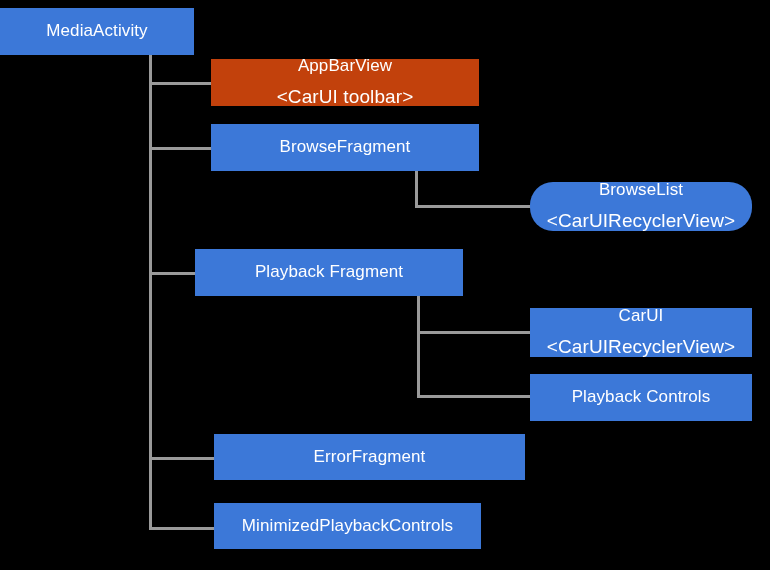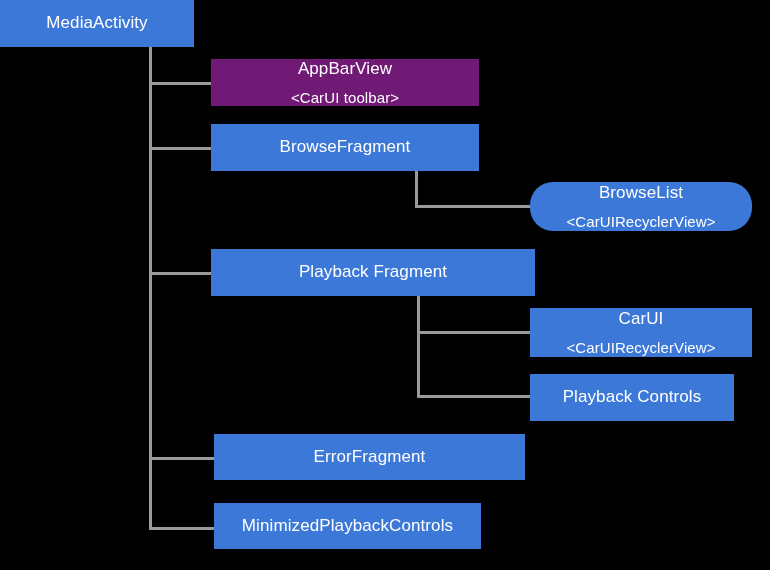--- a/index.html
+++ b/index.html
@@ -28,21 +28,21 @@
     line-height: 1.18;
     user-select: none;
   }
   .node .title {
     font-size: 17px;
     font-weight: 400;
     letter-spacing: 0.1px;
     white-space: nowrap;
   }
   .node .subtitle {
-    font-size: 15px;
+    font-size: 19px;
     font-weight: 400;
     letter-spacing: 0.1px;
     white-space: nowrap;
     margin-top: 10px;
   }
   .node.single .title {
     font-size: 17px;
   }
   .connector {
     position: absolute;
@@ -63,42 +63,42 @@
     <div class="connector h" style="left: 149px; top: 82px; background: rgb(154, 154, 154); width: 63px;"></div>
     <div class="connector h" style="left: 149px; top: 147px; background: rgb(154, 154, 154); width: 63px;"></div>
     <div class="connector h" style="left: 149px; top: 272px; background: rgb(154, 154, 154); width: 63px;"></div>
     <div class="connector h" style="left: 149px; top: 457px; background: rgb(154, 154, 154); width: 66px;"></div>
     <div class="connector h" style="left: 149px; top: 527px; background: rgb(154, 154, 154); width: 66px;"></div>
     <div class="connector v" style="left: 415px; top: 171px; background: rgb(154, 154, 154); height: 36px;"></div>
     <div class="connector h" style="left: 415px; top: 205px; background: rgb(154, 154, 154); width: 117px;"></div>
     <div class="connector v" style="left: 417px; top: 296px; background: rgb(154, 154, 154); height: 102px;"></div>
     <div class="connector h" style="left: 417px; top: 331px; background: rgb(154, 154, 154); width: 115px;"></div>
     <div class="connector h" style="left: 417px; top: 395px; background: rgb(154, 154, 154); width: 115px;"></div>
-    <div class="node single" style="left: 0px; top: 0px; width: 194px; height: 47px; background: rgb(60, 120, 216); color: rgb(255, 255, 255);">
+    <div class="node single" style="left: 0px; top: 8px; width: 194px; height: 47px; background: rgb(60, 120, 216); color: rgb(255, 255, 255);">
       <div class="title">MediaActivity</div>
     </div>
-    <div class="node" style="left: 211px; top: 59px; width: 268px; height: 47px; background: #701a75; color: rgb(255, 255, 255);">
+    <div class="node" style="left: 211px; top: 59px; width: 268px; height: 47px; background: #c2410c; color: rgb(255, 255, 255);">
       <div class="title">AppBarView</div>
       <div class="subtitle">&lt;CarUI toolbar&gt;</div>
     </div>
     <div class="node single" style="left: 211px; top: 124px; width: 268px; height: 47px; background: rgb(60, 120, 216); color: rgb(255, 255, 255);">
       <div class="title">BrowseFragment</div>
     </div>
     <div class="node" style="left: 530px; top: 182px; width: 222px; height: 49px; background: rgb(60, 120, 216); color: rgb(255, 255, 255); border-radius: 23px;">
       <div class="title">BrowseList</div>
       <div class="subtitle">&lt;CarUIRecyclerView&gt;</div>
     </div>
-    <div class="node single" style="left: 211px; top: 249px; width: 324px; height: 47px; background: rgb(60, 120, 216); color: rgb(255, 255, 255);">
+    <div class="node single" style="left: 195px; top: 249px; width: 268px; height: 47px; background: rgb(60, 120, 216); color: rgb(255, 255, 255);">
       <div class="title">Playback Fragment</div>
     </div>
     <div class="node" style="left: 530px; top: 308px; width: 222px; height: 49px; background: rgb(60, 120, 216); color: rgb(255, 255, 255);">
       <div class="title">CarUI</div>
       <div class="subtitle">&lt;CarUIRecyclerView&gt;</div>
     </div>
-    <div class="node single" style="left: 530px; top: 374px; width: 204px; height: 47px; background: rgb(60, 120, 216); color: rgb(255, 255, 255);">
+    <div class="node single" style="left: 530px; top: 374px; width: 222px; height: 47px; background: rgb(60, 120, 216); color: rgb(255, 255, 255);">
       <div class="title">Playback Controls</div>
     </div>
     <div class="node single" style="left: 214px; top: 434px; width: 311px; height: 46px; background: rgb(60, 120, 216); color: rgb(255, 255, 255);">
       <div class="title">ErrorFragment</div>
     </div>
     <div class="node single" style="left: 214px; top: 503px; width: 267px; height: 46px; background: rgb(60, 120, 216); color: rgb(255, 255, 255);">
       <div class="title">MinimizedPlaybackControls</div>
     </div>
   </div>
 

